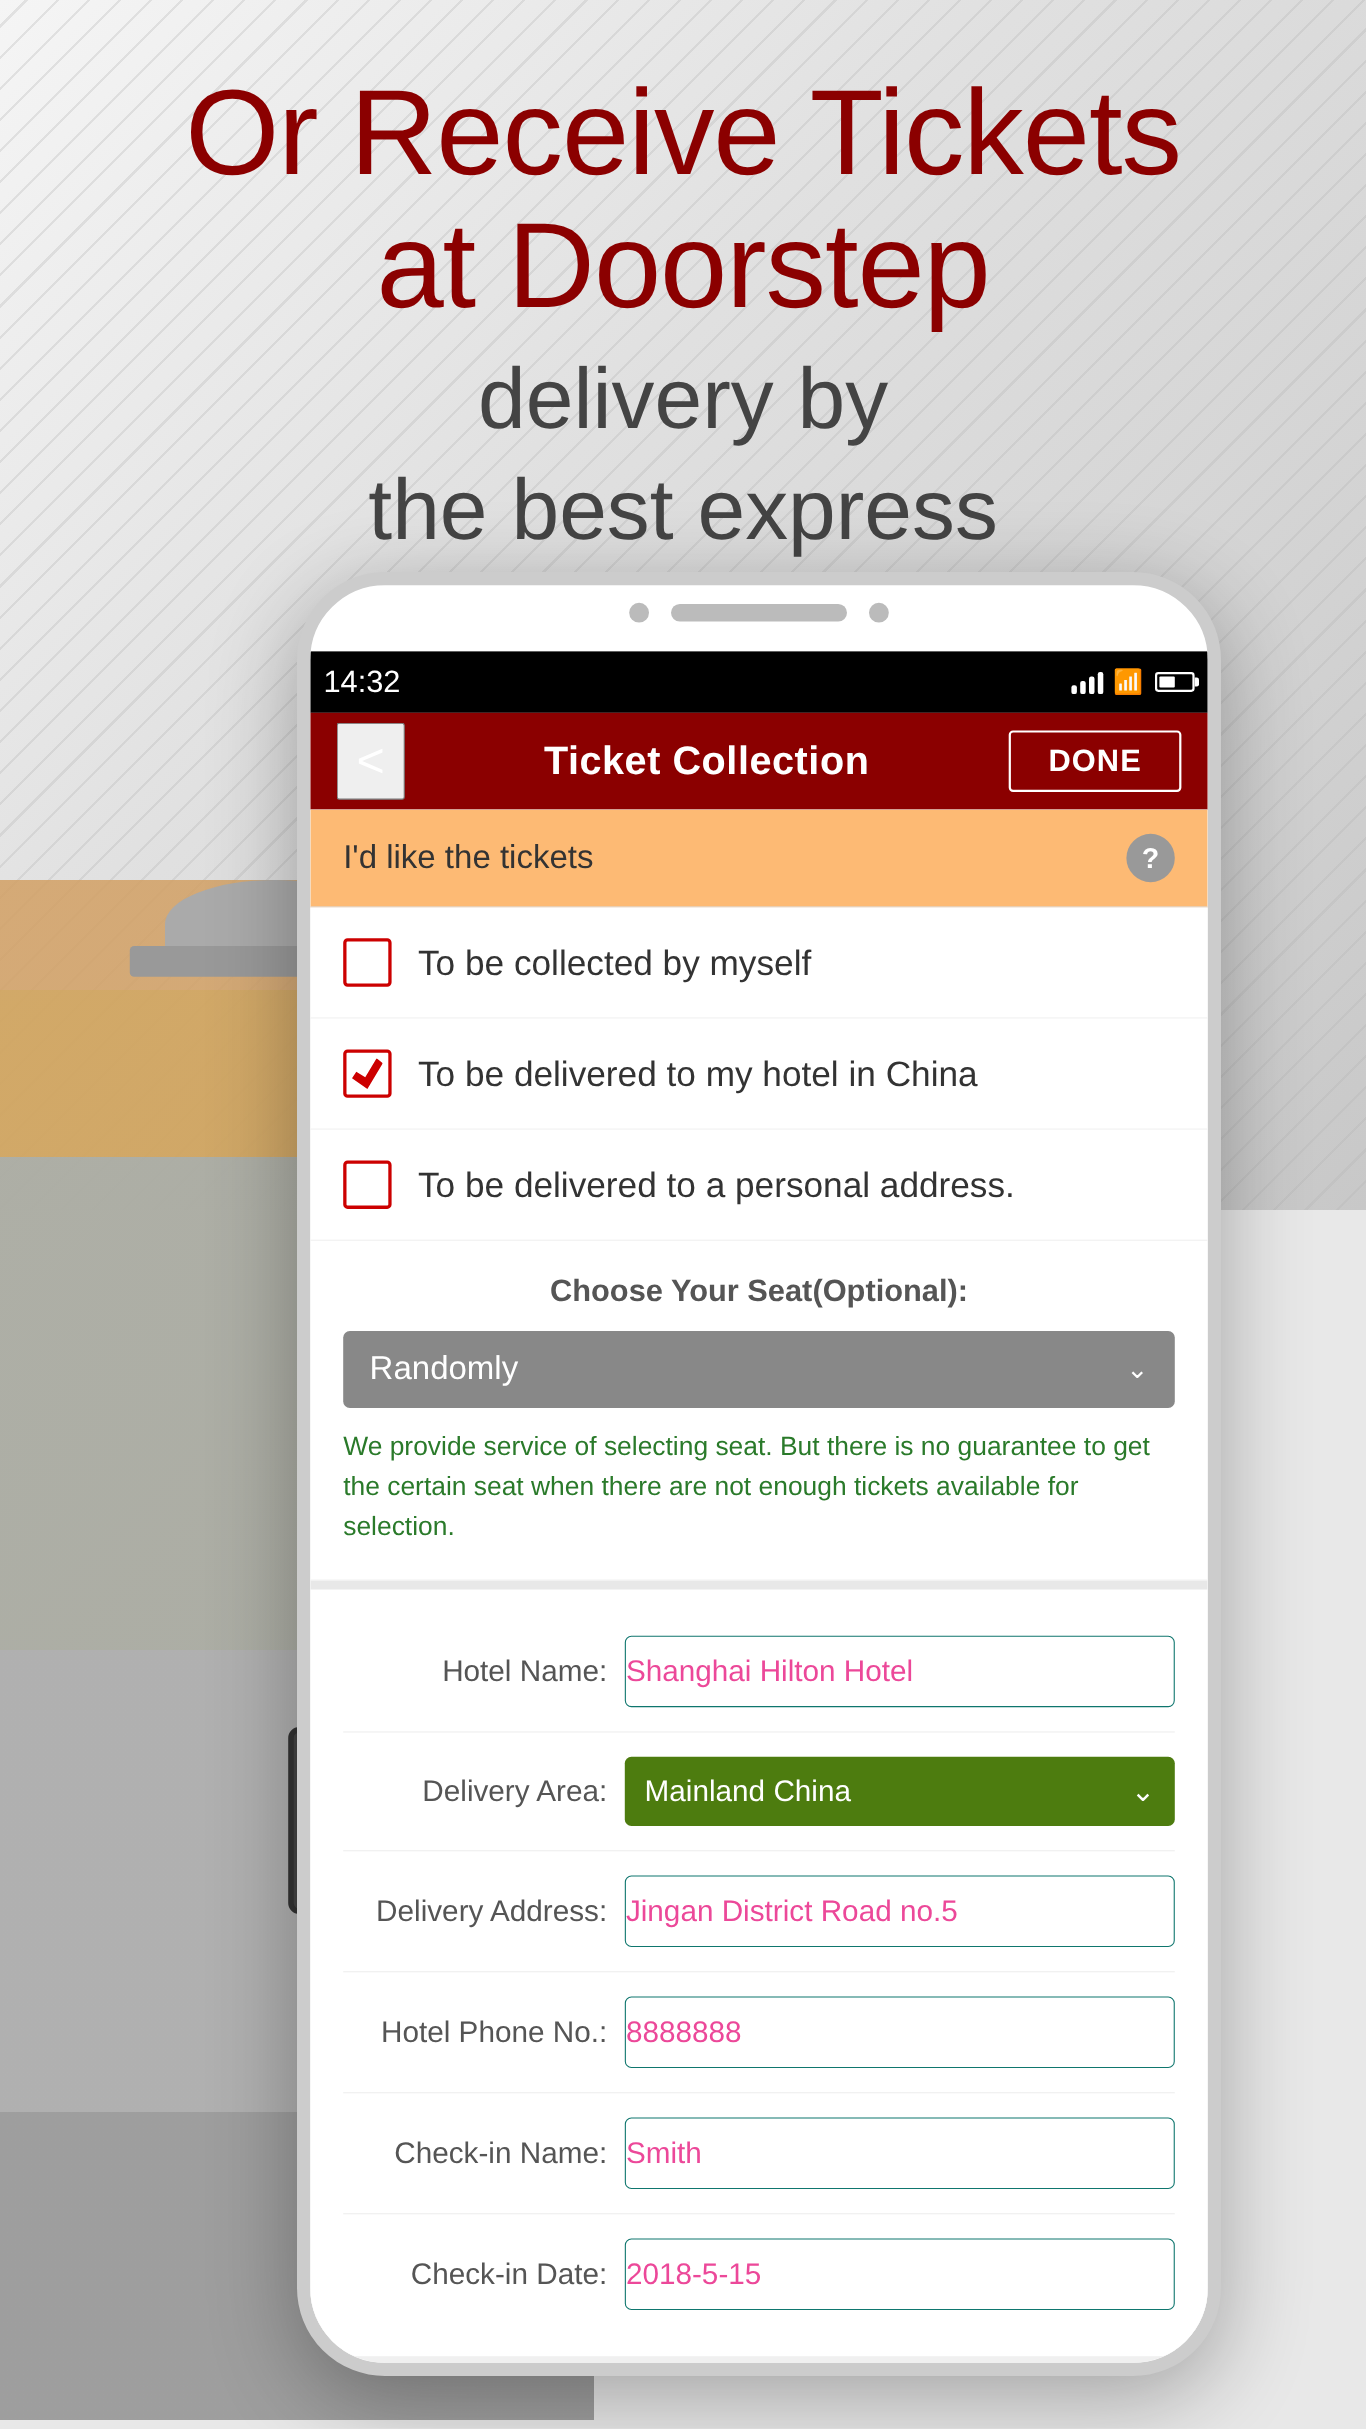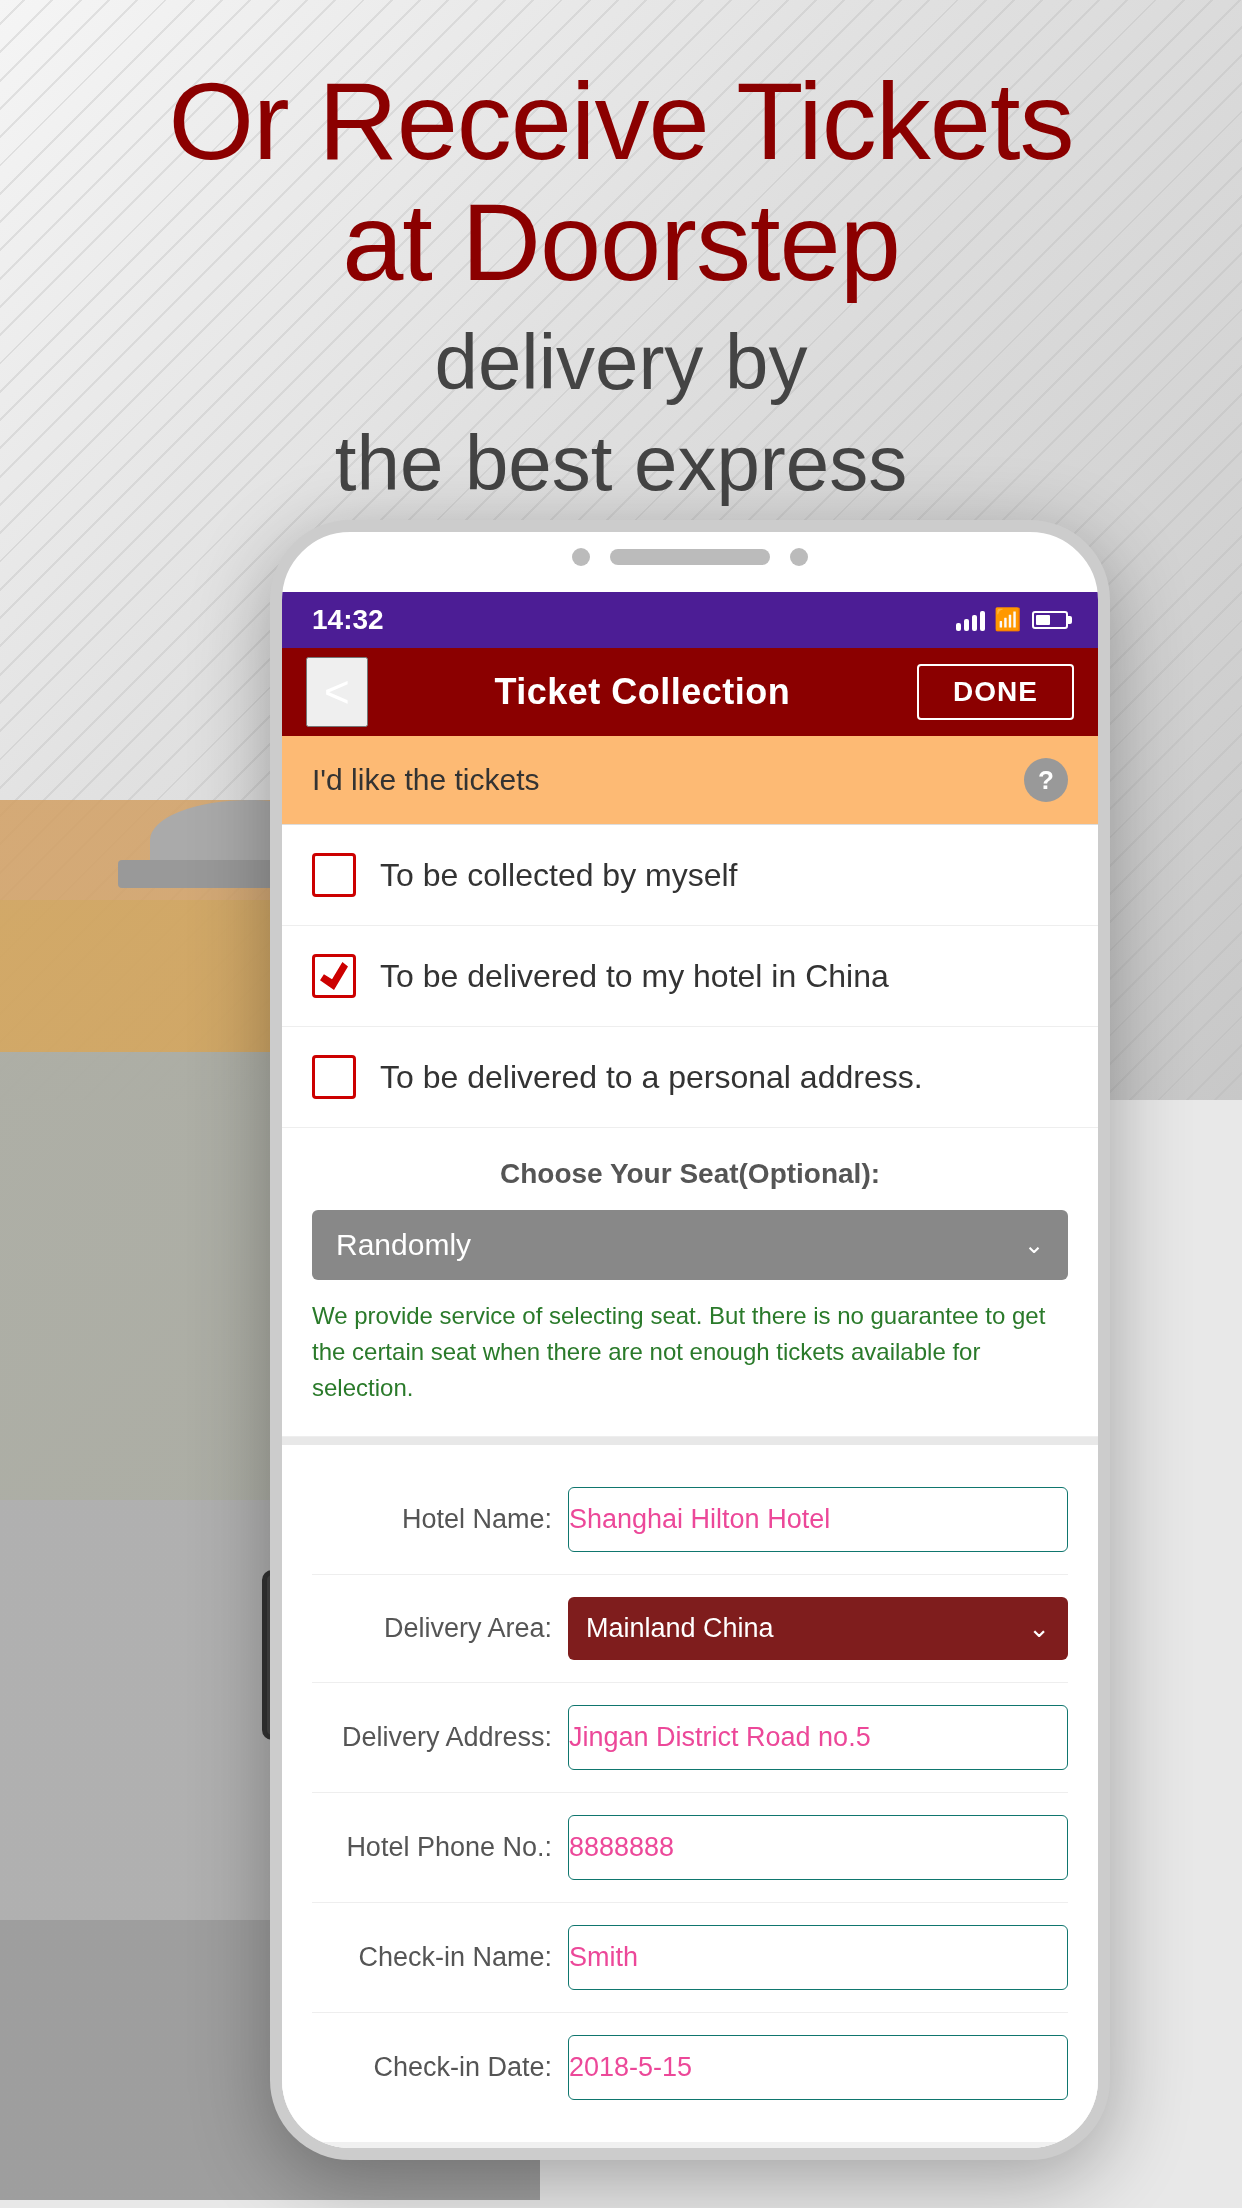--- a/index.html
+++ b/index.html
@@ -122,29 +122,29 @@
       top: 60px;
       left: 0;
       right: 0;
       bottom: 0;
       background: #f0f0f0;
       overflow: hidden;
     }
 
     
     .status-bar {
-      background: #4c1d95;
+      background: #000000;
       height: 56px;
       display: flex;
       align-items: center;
       justify-content: space-between;
-      padding: 0 30px;
+      padding: 0 12px;
       color: white;
       font-size: 28px;
-      font-weight: 700;
+      font-weight: 400;
     }
 
     .status-icons {
       display: flex;
       align-items: center;
       gap: 10px;
     }
 
     .signal-bars {
       display: flex;
@@ -389,21 +389,21 @@
       border-radius: 6px;
       padding: 16px 0;
       font-size: 27px;
       color: #ec4899;
       background: white;
       outline: none;
     }
 
     .delivery-area-btn {
       flex: 1;
-      background: #7f1d1d;
+      background: #4d7c0f;
       border-radius: 6px;
       padding: 16px 18px;
       display: flex;
       align-items: center;
       justify-content: space-between;
       cursor: pointer;
       gap: 28px;
     }
 
     .delivery-area-text {

